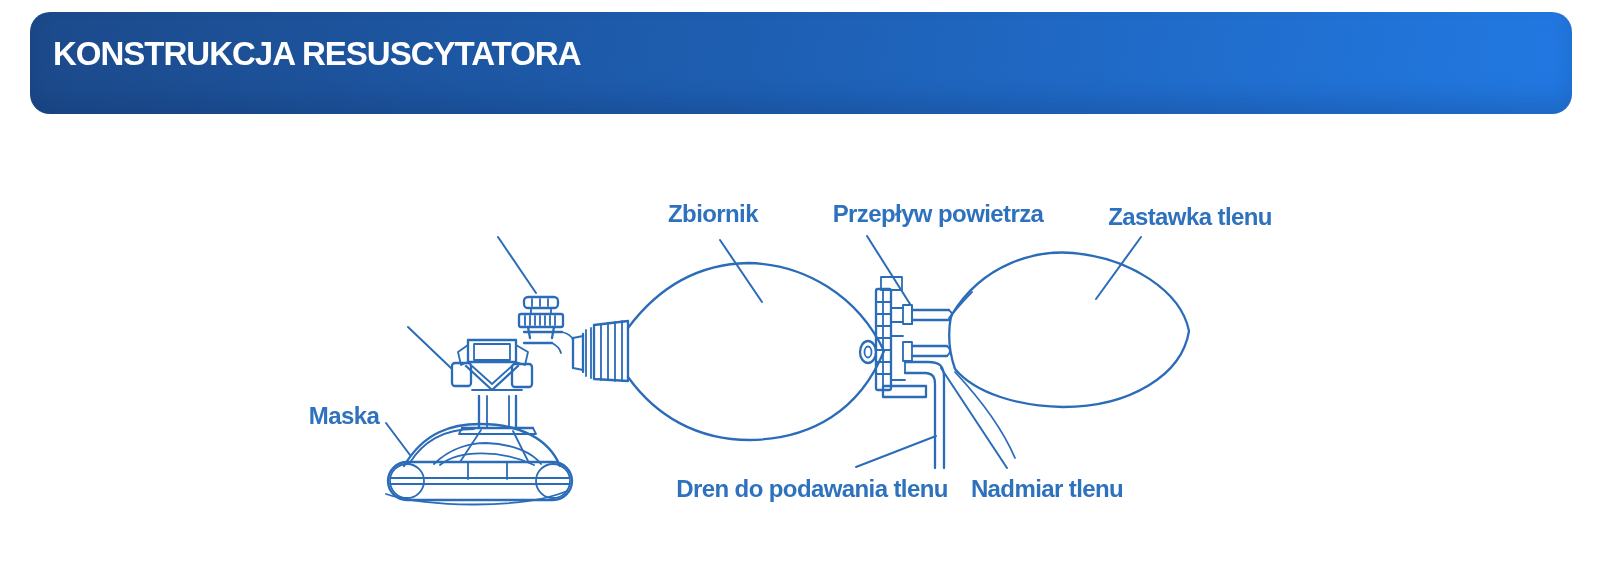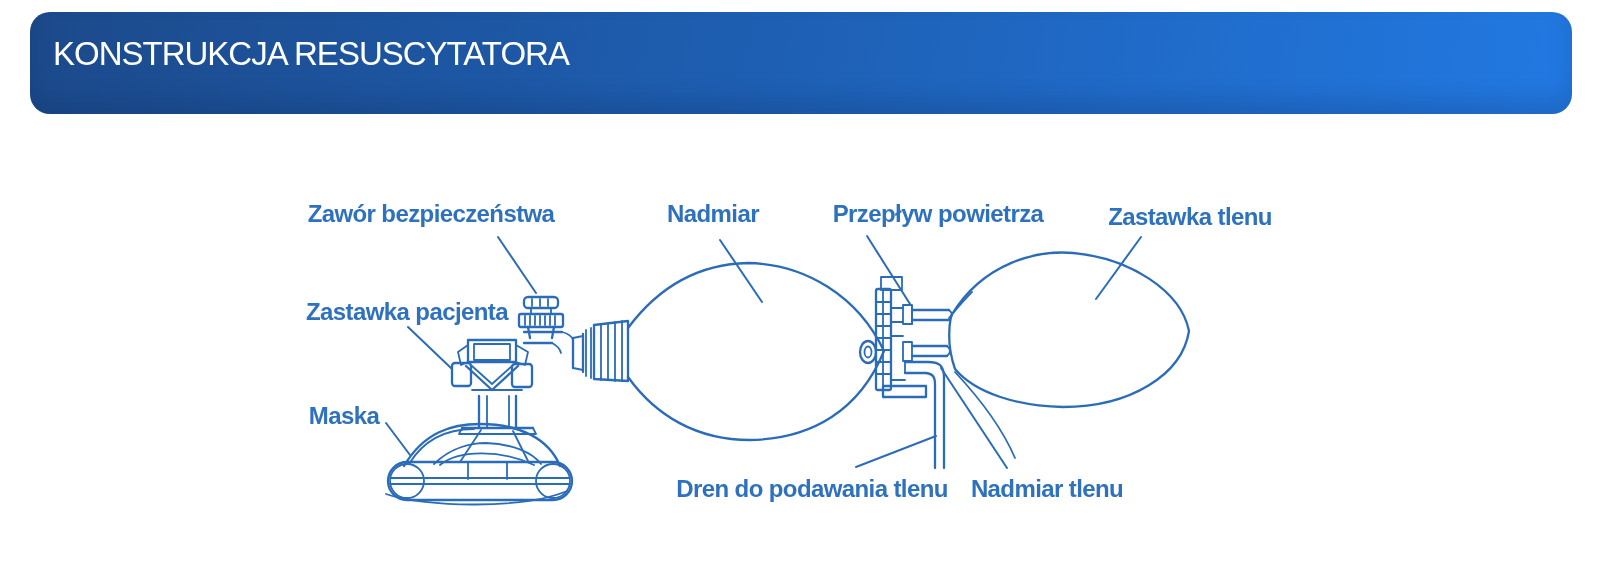--- a/index.html
+++ b/index.html
@@ -12,21 +12,21 @@
   .page{position:relative; width:1608px; height:585px; background:#ffffff;}
 
   .banner{
     position:absolute; left:30px; top:12px; width:1542px; height:102px;
     border-radius:20px;
     background:linear-gradient(100deg, var(--banner-left) 0%, var(--banner-mid) 48%, var(--banner-right) 100%);
     box-shadow:inset 0 -14px 22px rgba(10,35,80,0.18);
   }
   .banner h1{
     position:absolute; left:23px; top:23px;
-    font-size:33px; font-weight:normal; letter-spacing:-1px;
+    font-size:33px; font-weight:bold; letter-spacing:-1px;
     color:var(--title); white-space:nowrap;
   }
 
   .diagram{position:absolute; left:0; top:0; width:1608px; height:585px;}
   svg.scene{position:absolute; left:0; top:0; width:1608px; height:585px;}
 
   .draw{stroke:var(--line); fill:none; stroke-width:2.3;
         stroke-linecap:round; stroke-linejoin:round;}
   .leader{stroke:var(--line); fill:none; stroke-width:2; stroke-linecap:round;}
   .thin{stroke-width:1.8;}
@@ -151,23 +151,21 @@
       </g>
 
       <g>
         <path class="draw" d="M951,316 C983,262 1038,250 1073,253 C1130,258 1181,291 1189,331 C1182,375 1130,407 1063,407 C1019,406 976,394 955,369 C949,352 948,332 951,316 Z"></path>
         <path class="draw thin" d="M949,318 C957,308 964,300 972,292"></path>
         <path class="draw thin" d="M955,372 C983,402 1003,430 1015,458"></path>
       </g>
 
     </svg>
 
-    <div class="lbl lbl-safety">Zawór bezpieczeństwa</div>
-    <div class="lbl lbl-bag">Nadmiar</div>
+    <div class="lbl lbl-bag">Zbiornik</div>
     <div class="lbl lbl-airflow">Przepływ powietrza</div>
     <div class="lbl lbl-reservoir">Zastawka tlenu</div>
-    <div class="lbl lbl-patient">Zastawka pacjenta</div>
     <div class="lbl lbl-mask">Maska</div>
     <div class="lbl lbl-excess">Nadmiar tlenu</div>
     <div class="lbl lbl-tube">Dren do podawania tlenu</div>
   </div>
 
 </div>
 
 </body></html>

